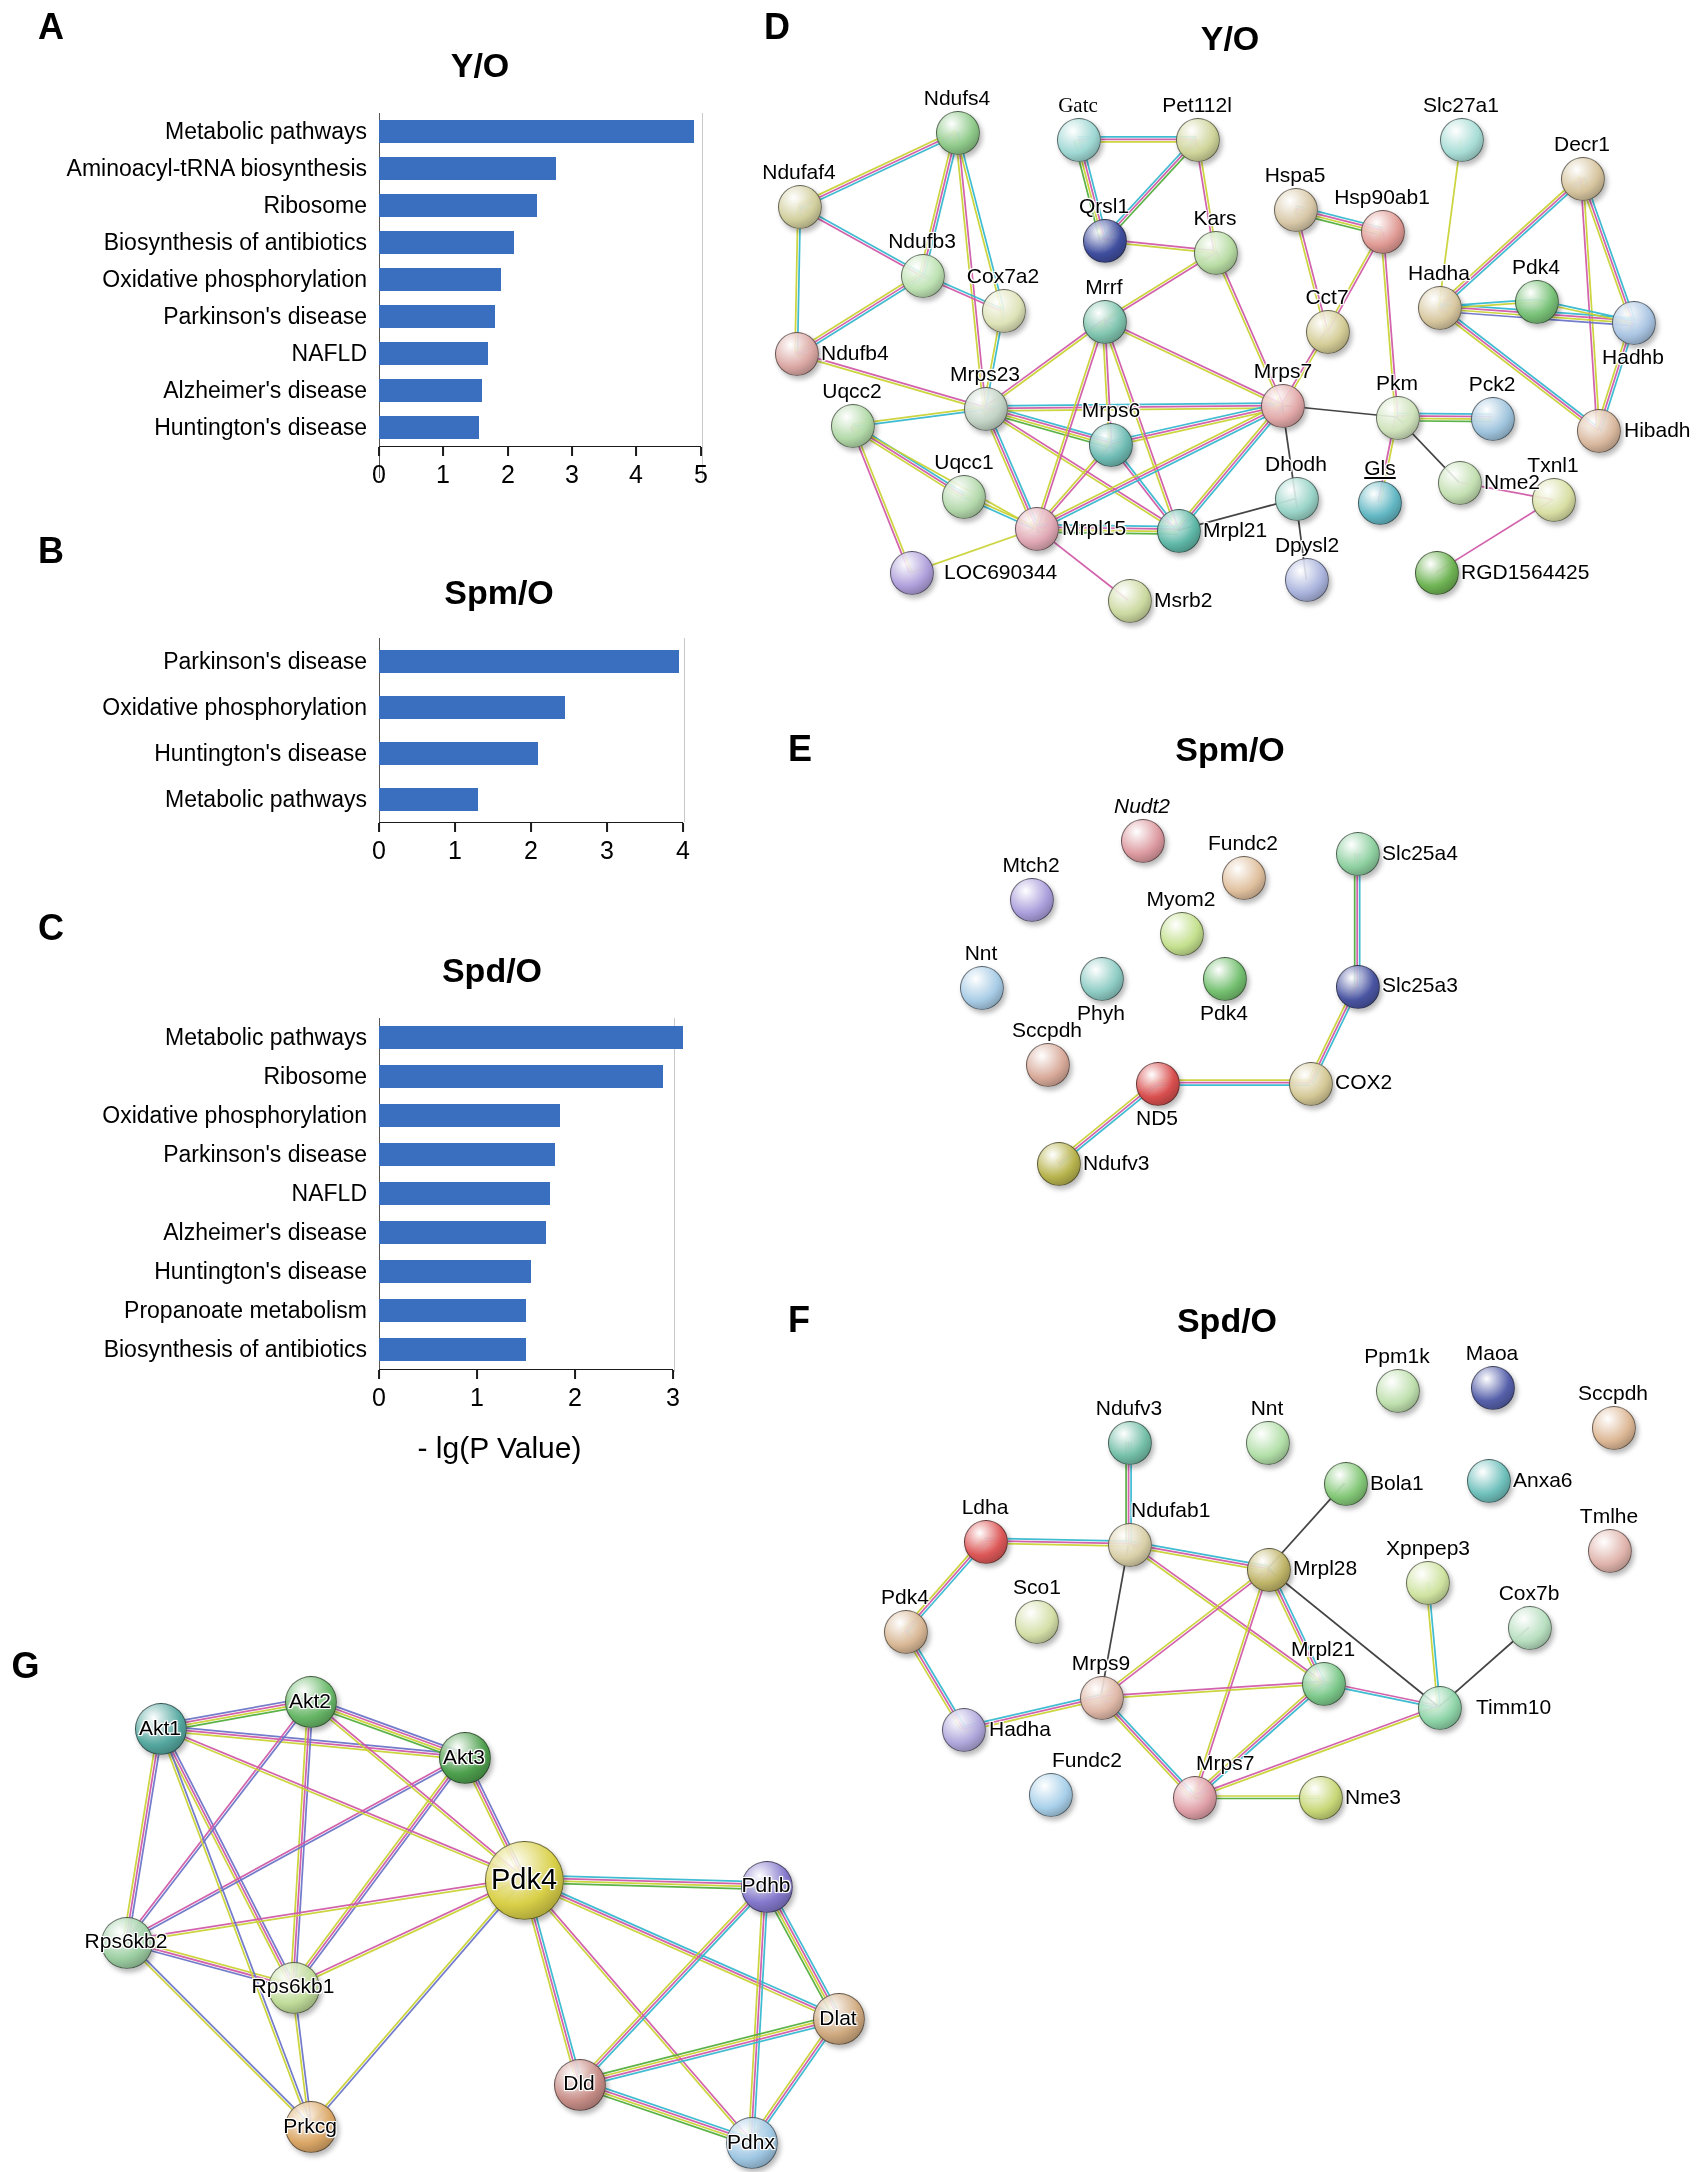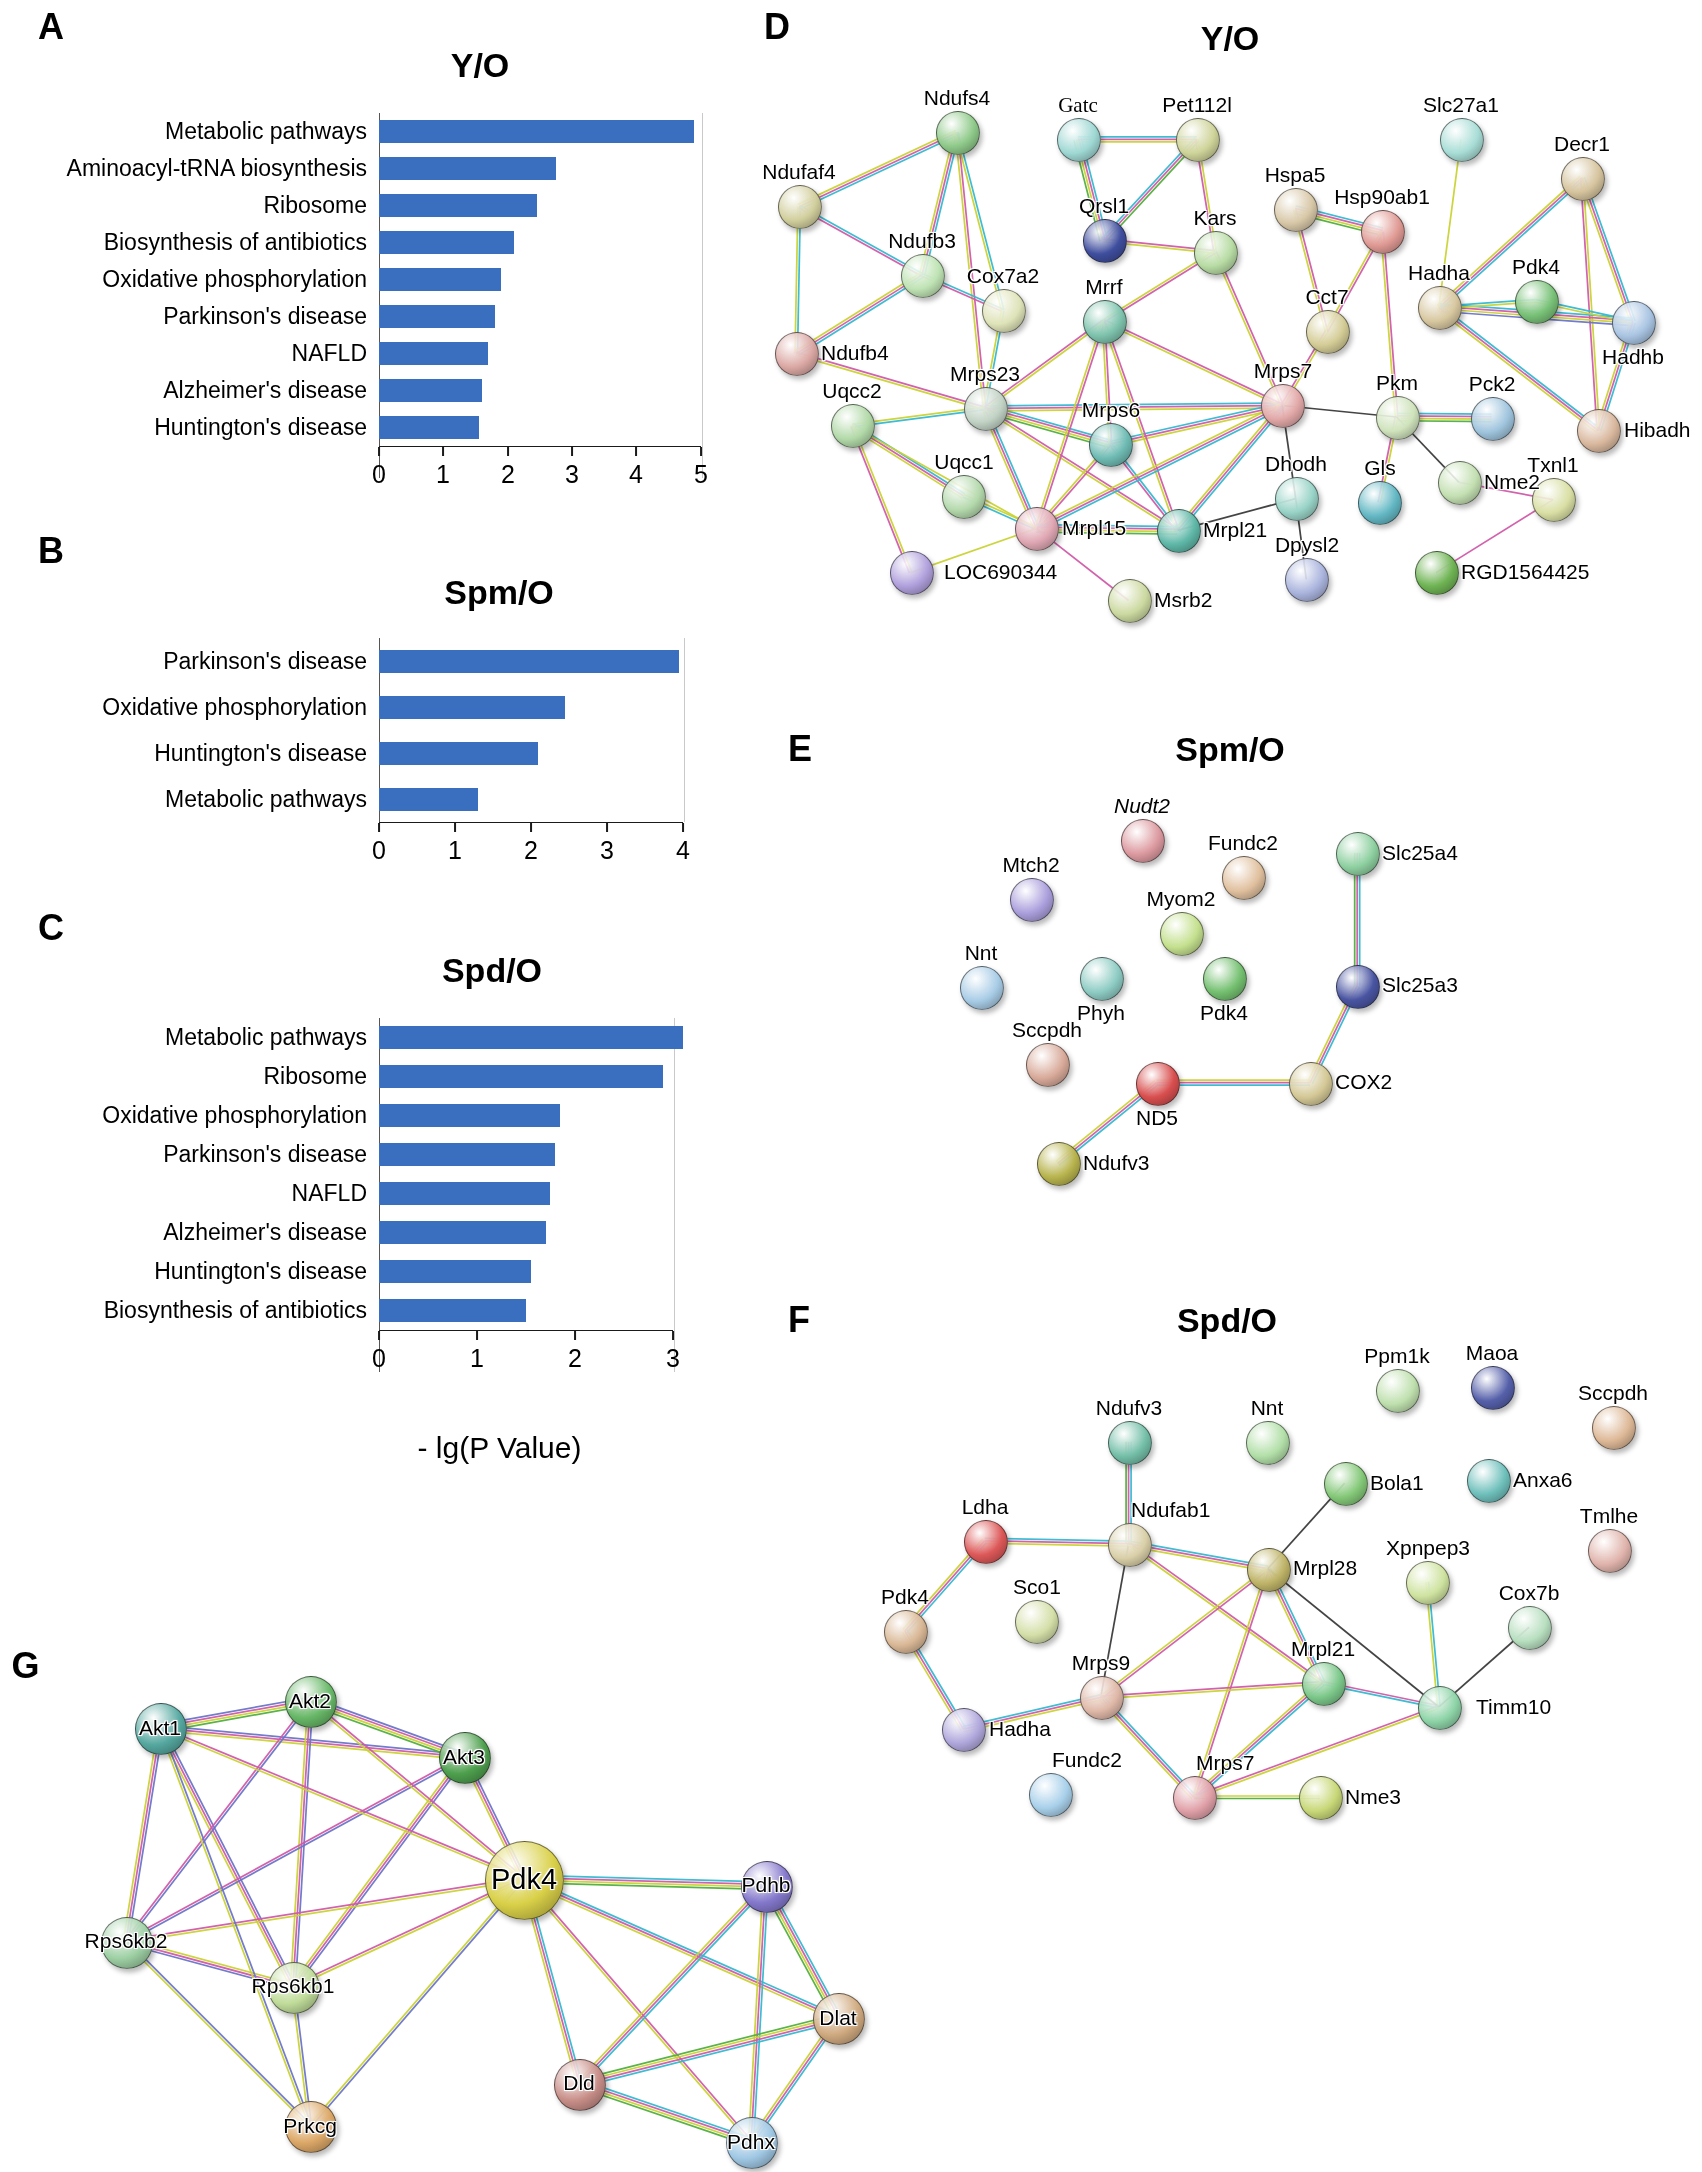--- a/index.html
+++ b/index.html
@@ -366,21 +366,21 @@
       <div class="nlabel" style="left: 1111px; top: 398px; transform: translateX(-50%);">Mrps6</div>
       <div class="node" style="left: 1438px; top: 461px; width: 42px; height: 42px; background: radial-gradient(circle at 35% 28%, rgba(255, 255, 255, 0.85) 0%, rgb(196, 224, 178) 55%, rgb(118, 134, 107) 100%);"></div>
       <div class="nlabel" style="left: 1484px; top: 470px;">Nme2</div>
       <div class="node" style="left: 1532px; top: 478px; width: 42px; height: 42px; background: radial-gradient(circle at 35% 28%, rgba(255, 255, 255, 0.85) 0%, rgb(217, 223, 164) 55%, rgb(130, 134, 98) 100%);"></div>
       <div class="nlabel" style="left: 1553px; top: 453px; transform: translateX(-50%);">Txnl1</div>
       <div class="node" style="left: 942px; top: 475px; width: 42px; height: 42px; background: radial-gradient(circle at 35% 28%, rgba(255, 255, 255, 0.85) 0%, rgb(180, 217, 172) 55%, rgb(108, 130, 103) 100%);"></div>
       <div class="nlabel" style="left: 964px; top: 450px; transform: translateX(-50%);">Uqcc1</div>
       <div class="node" style="left: 1275px; top: 477px; width: 42px; height: 42px; background: radial-gradient(circle at 35% 28%, rgba(255, 255, 255, 0.85) 0%, rgb(154, 212, 200) 55%, rgb(92, 127, 120) 100%);"></div>
       <div class="nlabel" style="left: 1296px; top: 452px; transform: translateX(-50%);">Dhodh</div>
       <div class="node" style="left: 1358px; top: 481px; width: 42px; height: 42px; background: radial-gradient(circle at 35% 28%, rgba(255, 255, 255, 0.85) 0%, rgb(99, 184, 196) 55%, rgb(59, 110, 118) 100%);"></div>
-      <div class="nlabel" style="left: 1380px; top: 456px; transform: translateX(-50%);">Gls</div>
+      <div class="nlabel" style="left: 1380px; top: 456px; transform: translateX(-50%); text-decoration: underline;">Gls</div>
       <div class="node" style="left: 1015px; top: 507px; width: 42px; height: 42px; background: radial-gradient(circle at 35% 28%, rgba(255, 255, 255, 0.85) 0%, rgb(224, 168, 180) 55%, rgb(134, 101, 108) 100%);"></div>
       <div class="nlabel" style="left: 1062px; top: 516px;">Mrpl15</div>
       <div class="node" style="left: 1157px; top: 509px; width: 42px; height: 42px; background: radial-gradient(circle at 35% 28%, rgba(255, 255, 255, 0.85) 0%, rgb(95, 184, 168) 55%, rgb(57, 110, 101) 100%);"></div>
       <div class="nlabel" style="left: 1203px; top: 518px;">Mrpl21</div>
       <div class="node" style="left: 1285px; top: 558px; width: 42px; height: 42px; background: radial-gradient(circle at 35% 28%, rgba(255, 255, 255, 0.85) 0%, rgb(170, 180, 221) 55%, rgb(102, 108, 133) 100%);"></div>
       <div class="nlabel" style="left: 1307px; top: 533px; transform: translateX(-50%);">Dpysl2</div>
       <div class="node" style="left: 890px; top: 551px; width: 42px; height: 42px; background: radial-gradient(circle at 35% 28%, rgba(255, 255, 255, 0.85) 0%, rgb(176, 160, 220) 55%, rgb(106, 96, 132) 100%);"></div>
       <div class="nlabel" style="left: 936px; top: 560px; margin-left: 8px;">LOC690344</div>
       <div class="node" style="left: 1108px; top: 579px; width: 42px; height: 42px; background: radial-gradient(circle at 35% 28%, rgba(255, 255, 255, 0.85) 0%, rgb(204, 217, 160) 55%, rgb(122, 130, 96) 100%);"></div>
       <div class="nlabel" style="left: 1154px; top: 588px;">Msrb2</div>
@@ -608,20 +608,24 @@
         </div>
         <div class="crow" style="height: 39px;">
           <div class="cat" style="width: 317px;">Alzheimer's disease</div>
           <div class="bar" style="width: 167px; background: rgb(58, 111, 192);"></div>
         </div>
         <div class="crow" style="height: 39px;">
           <div class="cat" style="width: 317px;">Huntington's disease</div>
           <div class="bar" style="width: 152px; background: rgb(58, 111, 192);"></div>
         </div>
         <div class="crow" style="height: 39px;">
+          <div class="cat" style="width: 317px;">Propanoate metabolism</div>
+          <div class="bar" style="width: 147px; background: rgb(58, 111, 192);"></div>
+        </div>
+        <div class="crow" style="height: 39px;">
           <div class="cat" style="width: 317px;">Biosynthesis of antibiotics</div>
           <div class="bar" style="width: 147px; background: rgb(58, 111, 192);"></div>
         </div>
       </div>
       <div class="axis" style="margin-left: 329px; width: 294px;">
         <div class="tickmark" style="left: 0px;"></div>
         <div class="ticknum" style="left: 0px;">0</div>
         <div class="tickmark" style="left: 98px;"></div>
         <div class="ticknum" style="left: 98px;">1</div>
         <div class="tickmark" style="left: 196px;"></div>

